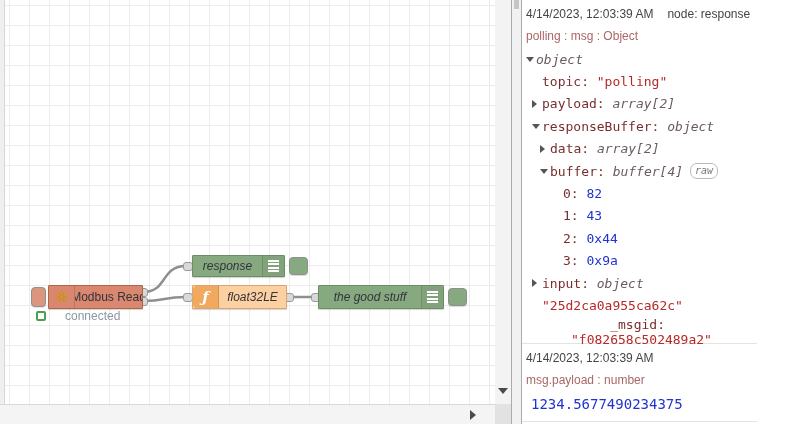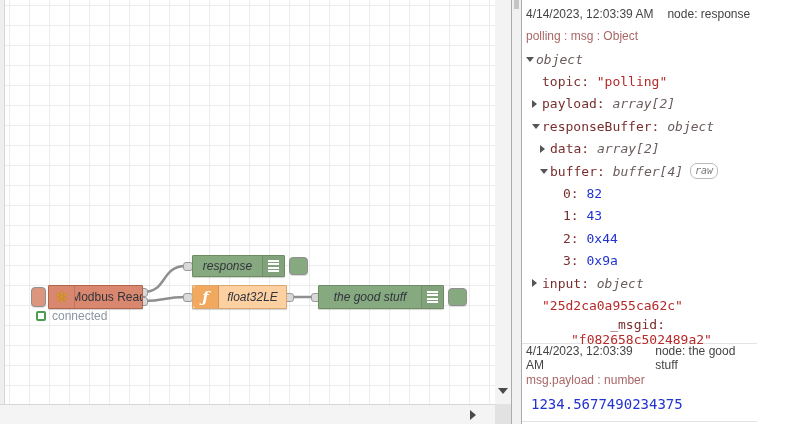--- a/index.html
+++ b/index.html
@@ -24,21 +24,21 @@
   .bar{width:11px;height:2px;background:#fff;}
   .nlabel{flex:1;display:flex;align-items:center;justify-content:center;font-size:12px;color:#31343c;white-space:nowrap;overflow:hidden;}
   .italic{font-style:italic;}
   .modbus-glyph{color:#d89c27;font-size:14px;line-height:1;text-shadow:0 0 1px #a87415;}
   .fn-glyph{color:#fff;font:italic bold 15px "DejaVu Serif",serif;line-height:1;}
 
   .inject-btn{position:absolute;left:31px;top:287px;width:15px;height:20px;background:#dc967e;border:1.5px solid #8f8f8f;border-radius:4px;box-sizing:border-box;box-shadow:0 1px 1px rgba(0,0,0,.12);}
   .toggle-btn{position:absolute;width:19px;height:18px;background:#87a980;border:1.5px solid #8f8f8f;border-radius:4px;box-sizing:border-box;box-shadow:0 1px 1px rgba(0,0,0,.15);}
   .port{position:absolute;width:10px;height:9px;background:#d9d9d9;border:1px solid #999;border-radius:3px;box-sizing:border-box;}
 
-  .status{position:absolute;left:36px;top:309px;display:flex;align-items:center;gap:6px;}
+  .status{position:absolute;left:36px;top:309px;display:flex;align-items:center;gap:19px;}
   .status-ring{width:10px;height:10px;border:2px solid #4a9e4f;border-radius:2px;background:#fff;box-sizing:border-box;flex:none;}
   .status-text{font-size:12px;color:#8c96a2;}
 
   
   .hscroll{position:absolute;left:0;top:404px;width:495px;height:20px;background:#f4f4f4;border-top:1px solid #d8d8d8;box-sizing:border-box;}
   .h-arrow{position:absolute;left:470px;top:5px;width:0;height:0;border-top:5px solid transparent;border-bottom:5px solid transparent;border-left:6px solid #4a4a4a;}
   .vscroll{position:absolute;left:495px;top:0;width:16px;height:404px;background:#f3f3f3;}
   .v-arrow{position:absolute;left:3px;top:388px;width:0;height:0;border-left:5px solid transparent;border-right:5px solid transparent;border-top:6px solid #4a4a4a;}
   .corner{position:absolute;left:495px;top:404px;width:16px;height:20px;background:#e2e2e2;}
   .divider{position:absolute;left:511px;top:0;width:11px;height:424px;background:#f1f1f1;border-left:1px solid #ababab;border-right:1px solid #ababab;box-sizing:border-box;}
@@ -156,20 +156,19 @@
           <div class="trow" style="padding-left: 27px;"><span class="arrow-slot"></span><span class="tkey">3: </span><span class="tval-number">0x9a</span></div>
           <div class="trow" style="padding-left: 6px;"><span class="arrow-slot"><span class="tri-right"></span></span><span class="tkey">input: </span><span class="ttype">object</span></div>
           <div class="trow" style="padding-left: 6px;"><span class="arrow-slot"></span><span class="tval-string">"25d2ca0a955ca62c"</span></div>
           <div class="trow" style="padding-left: 6px; flex-direction: column;"><span class="arrow-slot"></span><span class="tkey">_msgid: </span><span class="tval-string">"f082658c502489a2"</span></div>
         </div>
     </div>
 
     <div class="dmsg">
       <div class="drow-meta">
         <span>4/14/2023, 12:03:39 AM</span>
-        <span>node: the good stuff</span>
       </div>
       <div class="dmeta">msg.payload : number</div>
       <div class="dpayload">1234.5677490234375</div>
     </div>
 
   </div>
 </div>
 
 </body></html>

